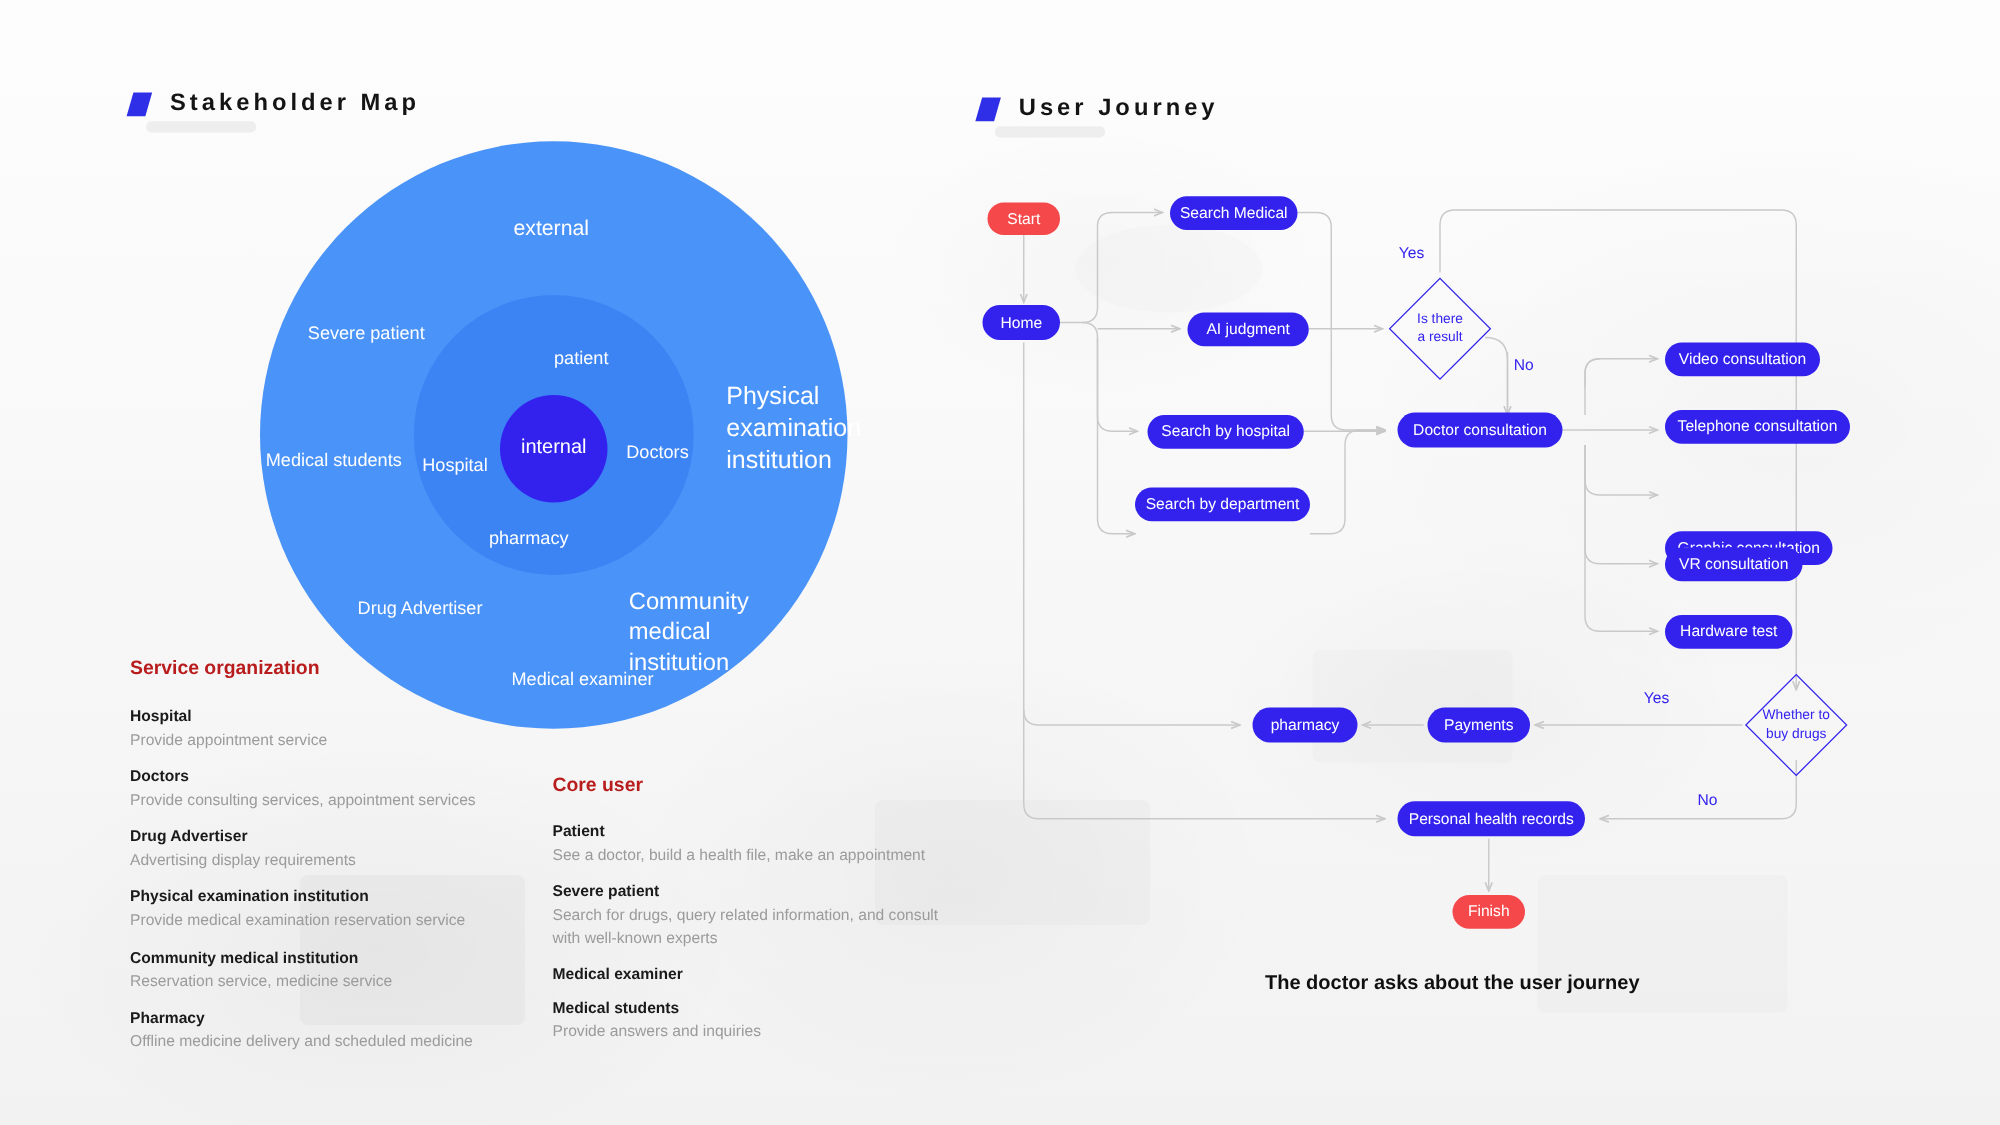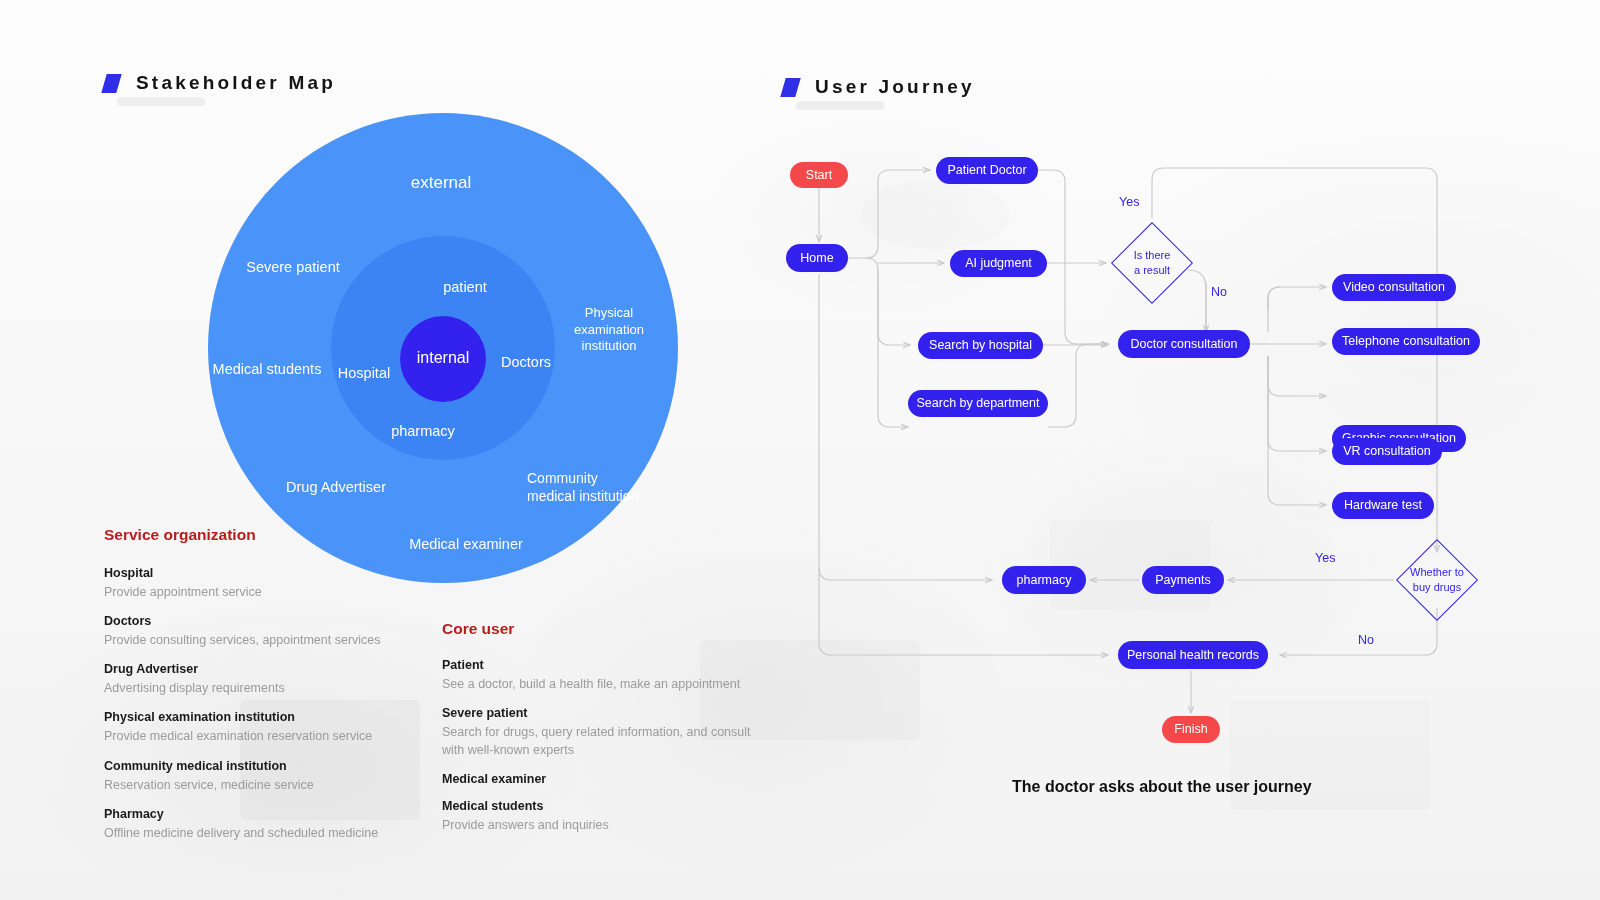--- a/index.html
+++ b/index.html
@@ -151,25 +151,25 @@
   <div class="c-label" style="left:368px;top:172px;width:116px;font-size:17px;">external</div>
   <div class="c-label" style="left:385px;top:348px;width:86px;font-size:16px;">internal</div>
 
   <div class="c-label" style="left:398px;top:278px;width:104px;font-size:14.5px;">patient</div>
   <div class="c-label" style="left:308px;top:364px;width:82px;font-size:14.5px;">Hospital</div>
   <div class="c-label" style="left:474px;top:353px;width:74px;font-size:14.5px;">Doctors</div>
   <div class="c-label" style="left:356px;top:422px;width:104px;font-size:14.5px;">pharmacy</div>
 
   <div class="c-label" style="left:213px;top:258px;width:130px;font-size:14.5px;">Severe patient</div>
   <div class="c-label" style="left:187px;top:360px;width:130px;font-size:14.5px;">Medical students</div>
-  <div class="c-label" style="left:546px;top:305px;width:96px;font-size:13px;text-align:center;">Physical
+  <div class="c-label" style="left:566px;top:305px;width:96px;font-size:20px;text-align:left;">Physical
 examination
 institution</div>
   <div class="c-label" style="left:255px;top:478px;width:132px;font-size:14.5px;">Drug Advertiser</div>
-  <div class="c-label" style="left:512px;top:470px;width:136px;font-size:14px;text-align:left;">Community
+  <div class="c-label" style="left:488px;top:470px;width:136px;font-size:19px;text-align:left;">Community
 medical institution</div>
   <div class="c-label" style="left:386px;top:535px;width:130px;font-size:14.5px;">Medical examiner</div>
 </div>
 
 <div class="layer" style="left:89px;top:526px;width:320px;">
   <div class="list-title" style="margin-bottom:22px;">Service organization</div>
   <div class="li">
     <div class="li-name">Hospital</div>
     <div class="li-desc">Provide appointment service</div>
   </div>
@@ -264,21 +264,21 @@
 
     <path d="M1139,580 H1090" marker-end="url(#ah)"></path>
 
     <path d="M1437,608 V643 Q1437,655 1425,655 H1280" marker-end="url(#ah)"></path>
 
     <line x1="1191" y1="671" x2="1191" y2="713" marker-end="url(#ah)"></line>
   </svg>
 
   <div class="node red" style="left:790px;top:162px;width:58px;height:26px;">Start</div>
   <div class="node blue" style="left:786px;top:244px;width:62px;height:28px;">Home</div>
-  <div class="node blue" style="left:936px;top:157px;width:102px;height:27px;">Patient Doctor</div>
+  <div class="node blue" style="left:936px;top:157px;width:102px;height:27px;">Search Medical</div>
   <div class="node blue" style="left:950px;top:250px;width:97px;height:27px;">AI judgment</div>
   <div class="node blue" style="left:918px;top:332px;width:125px;height:27px;">Search by hospital</div>
   <div class="node blue" style="left:908px;top:390px;width:140px;height:27px;">Search by department</div>
   <div class="node blue" style="left:1118px;top:330px;width:132px;height:28px;">Doctor consultation</div>
 
   <div class="node blue" style="left:1332px;top:274px;width:124px;height:27px;">Video consultation</div>
   <div class="node blue" style="left:1332px;top:328px;width:148px;height:27px;">Telephone consultation</div>
   <div class="node blue" style="left:1332px;top:397px;width:134px;height:27px;margin-top:28px;">Graphic consultation</div>
   <div class="node blue" style="left:1332px;top:438px;width:110px;height:27px;">VR consultation</div>
   <div class="node blue" style="left:1332px;top:492px;width:102px;height:27px;">Hardware test</div>

